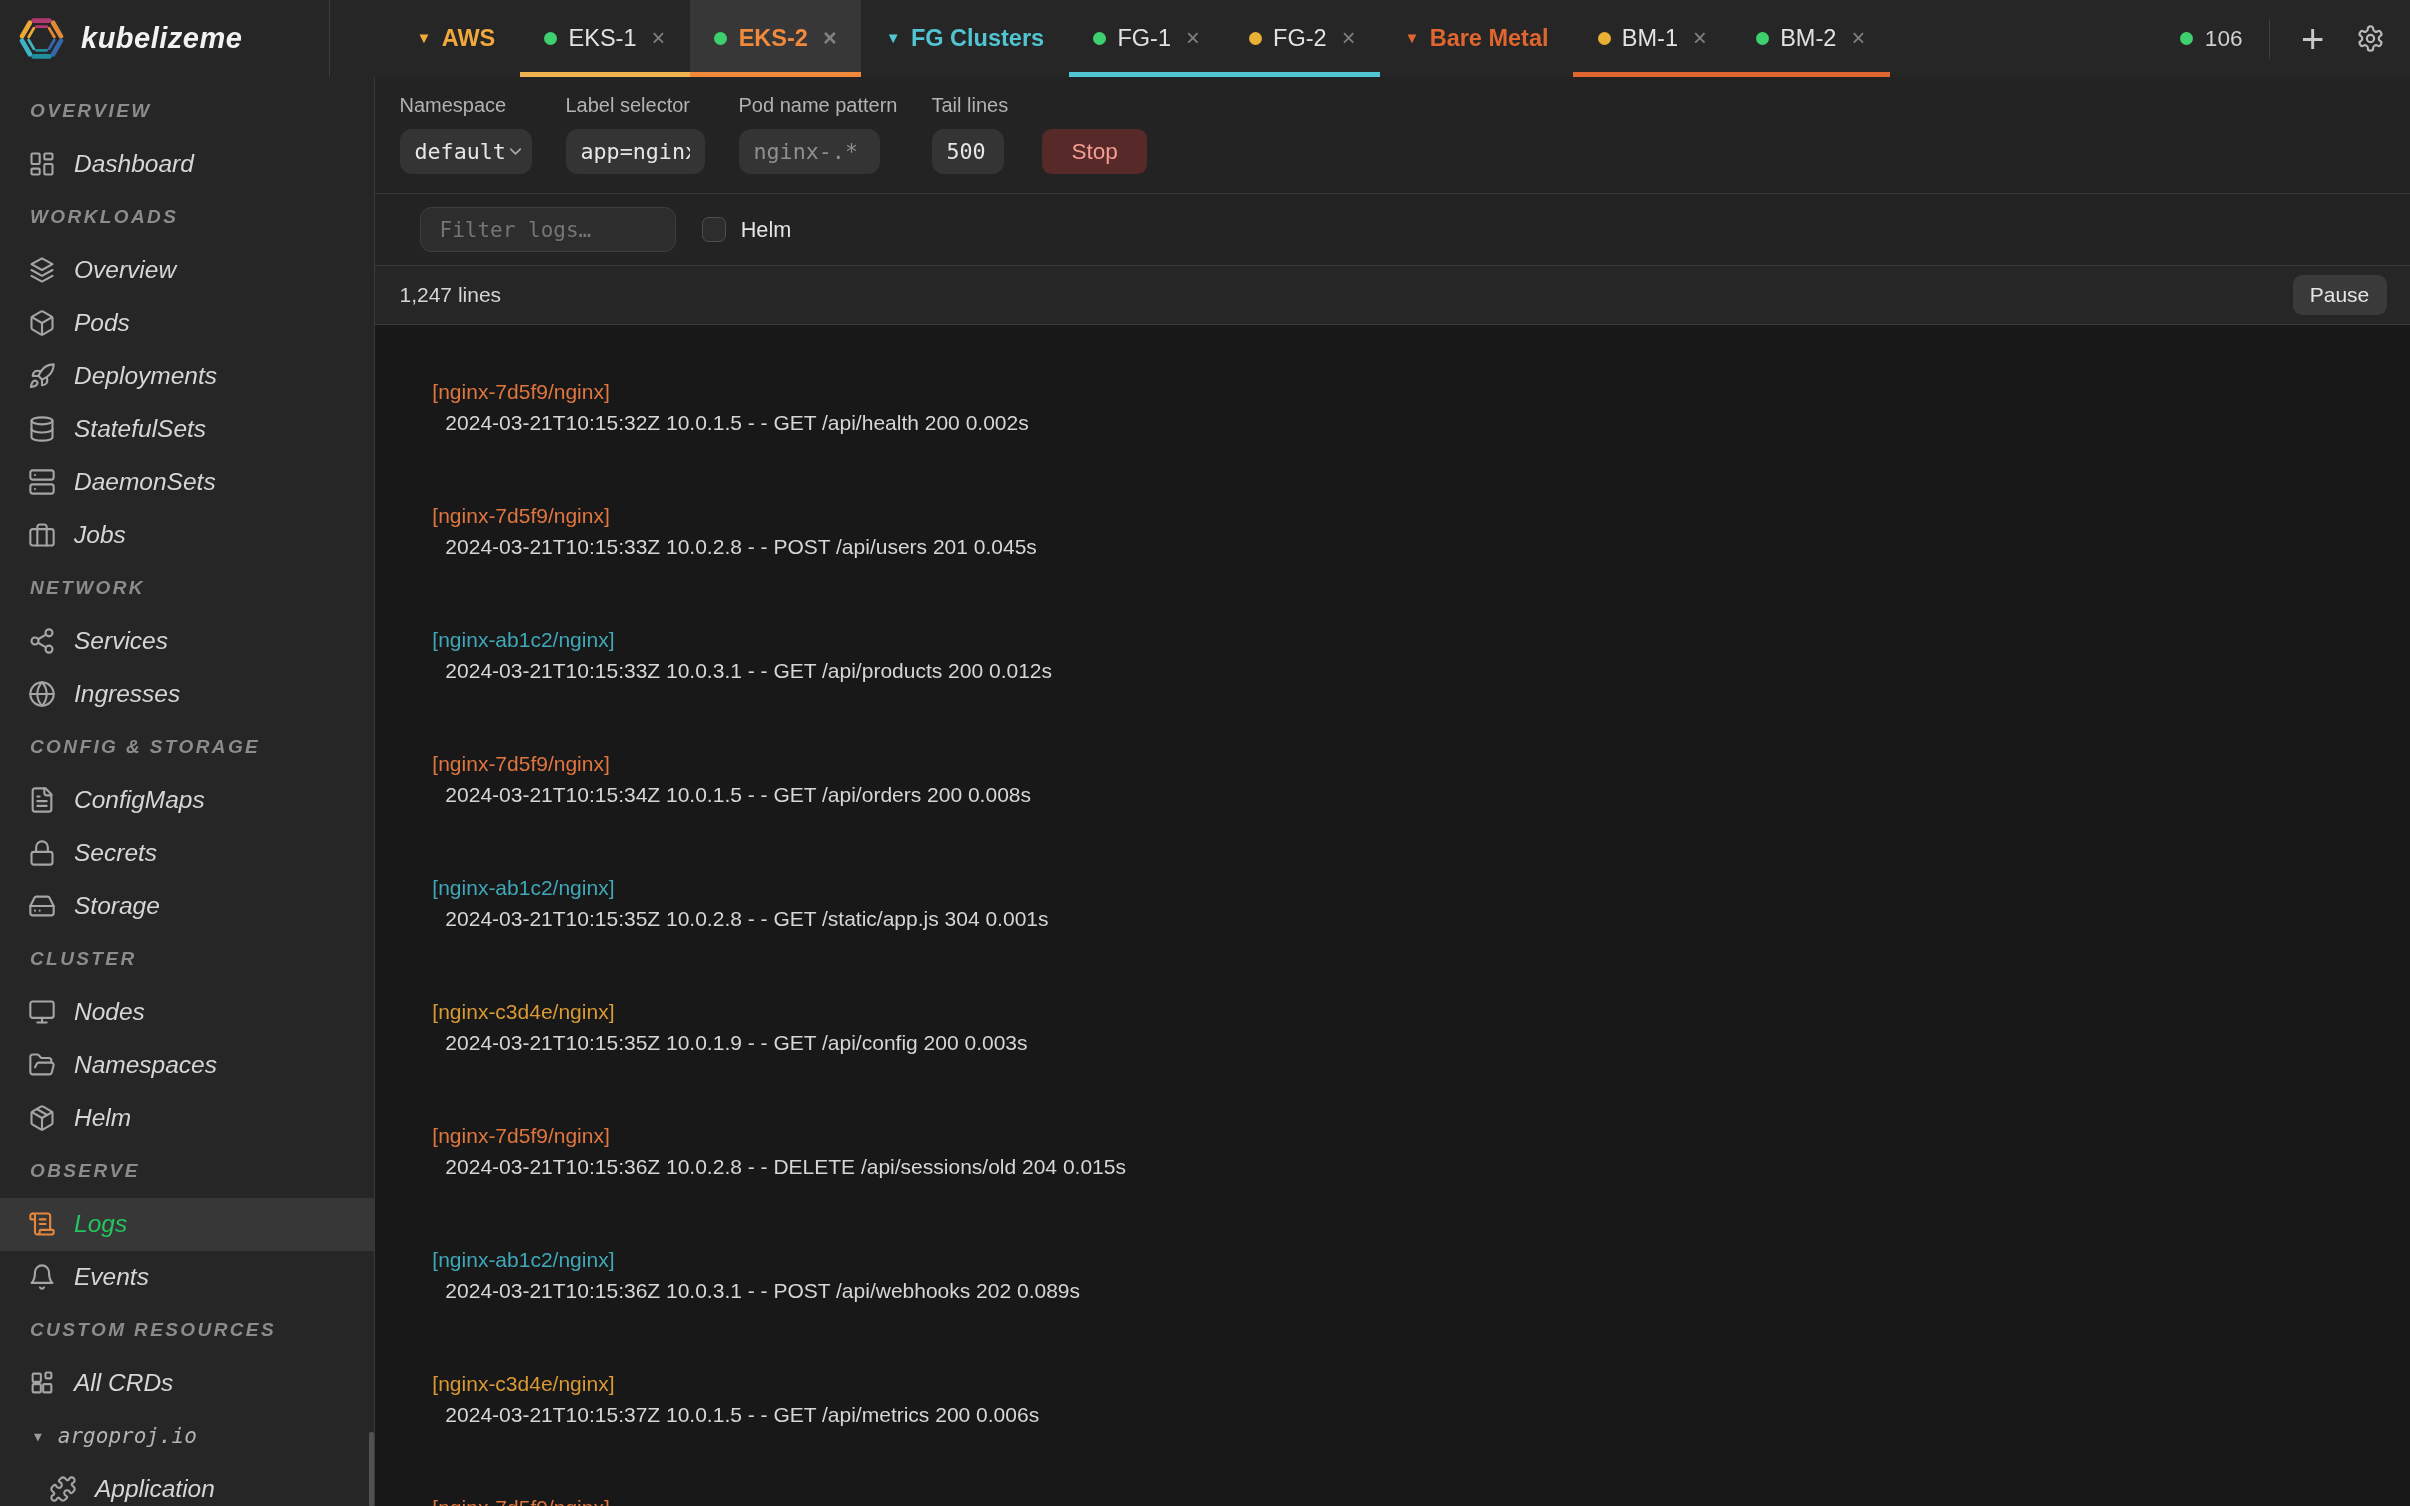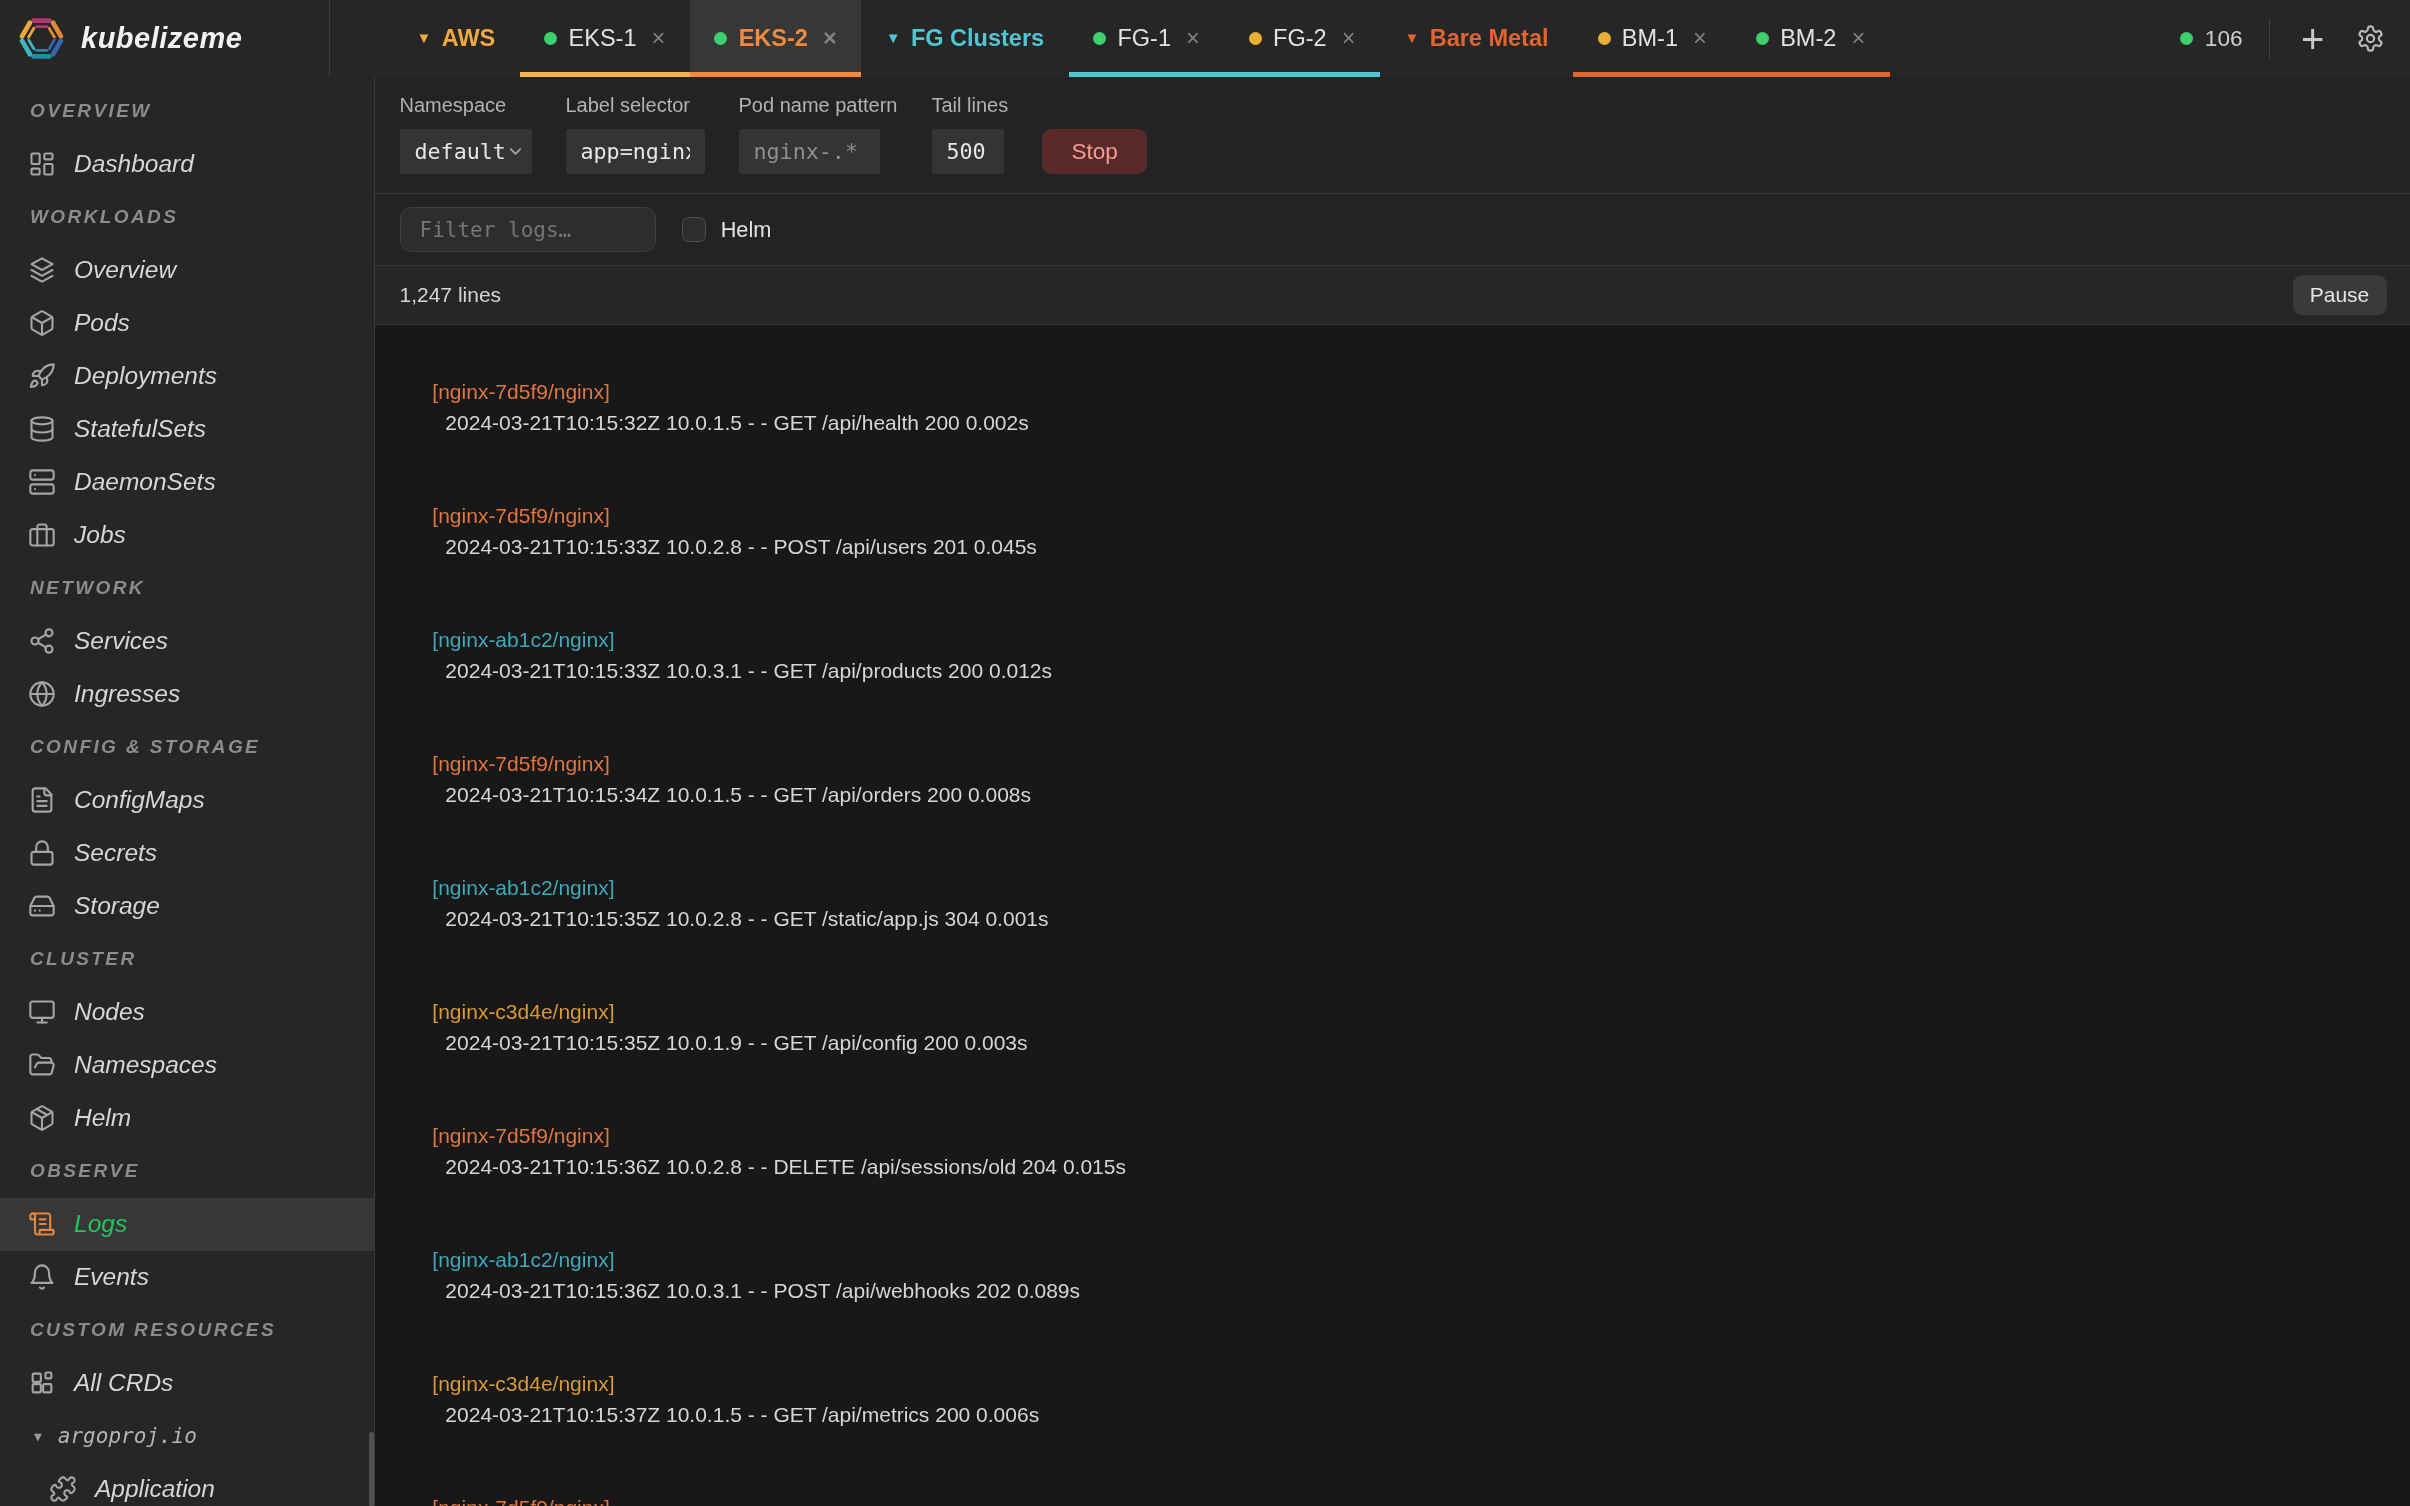--- a/index.html
+++ b/index.html
@@ -49,34 +49,34 @@
     font-size:21px; color:#b4b4b4; }
   .item.crd-group .marker { font-size:13px; color:#9a9a9a; }
   .sidebar-thumb { position:absolute; right:0; bottom:0; width:4.7px; height:75px;
     background:#515151; border-radius:1.9px; }
 
   
   .main { flex:1; display:flex; flex-direction:column; background:#232323; min-width:0; }
   .filter-fields { display:flex; align-items:flex-end; gap:34px; padding:17px 24.5px 19px 24.5px; }
   .field { display:flex; flex-direction:column; gap:12.2px; }
   .field-label { font-size:20px; color:#b2b2b2; white-space:nowrap; }
-  .control { background:#343434; border:none; outline:none; border-radius:3px; height:45px;
+  .control { background:#343434; border:none; outline:none; border-radius:12px; height:45px;
     display:flex; align-items:center; padding:0 15px;
     font-family:"DejaVu Sans Mono", monospace; font-size:21.7px; color:#e6e6e6; }
   input.control::placeholder { color:#8f8f8f; }
   .select-ctl { justify-content:space-between; width:132px; }
   .select-ctl .chev { display:flex; color:#a8a8a8; }
   .select-ctl .chev svg { width:19px; height:19px; }
   .stop-btn { width:105px; height:45px; border:none; border-radius:9.4px; background:#572928;
     color:#f59c94; font-family:"Liberation Sans", sans-serif; font-size:22.6px; }
   .hdivider { height:0.9px; background:#383838; }
   .filter-logs-row { display:flex; align-items:center; gap:26px; padding:13px 24.5px; }
   .filter-input { width:256px; height:45px; background:#2d2d2d; border:0.9px solid #3e3e3e;
     border-radius:11.3px; outline:none; padding:0 19px;
-    font-family:"DejaVu Sans Mono", monospace; font-size:21px; color:#cfcfcf; }
+    font-family:"DejaVu Sans Mono", monospace; font-size:21px; color:#cfcfcf;margin-left:20px; }
   .checkbox { width:24.5px; height:24.5px; border:1.9px solid #4f4f4f; border-radius:6.6px;
     background:#2d2d2d; flex:none; }
   .regex-label { font-size:21.7px; color:#e4e4e4; margin-left:-11.3px; }
   .status-row { height:58px; background:#262626; display:flex; align-items:center;
     padding:0 24.5px; }
   .lines-count { font-size:21px; color:#d4d4d4; }
   .pause-btn { margin-left:auto; width:94px; height:40px; border:none; border-radius:9.4px;
     background:#3a3a3a; color:#e4e4e4; font-size:21px; font-family:"Liberation Sans", sans-serif; }
   .log-viewport { flex:1; background:#181818; border-top:0.9px solid #3a3a3a;
     padding:20px 0 0 34px; font-family:Liberation Sans, sans-serif; font-size:21px;

